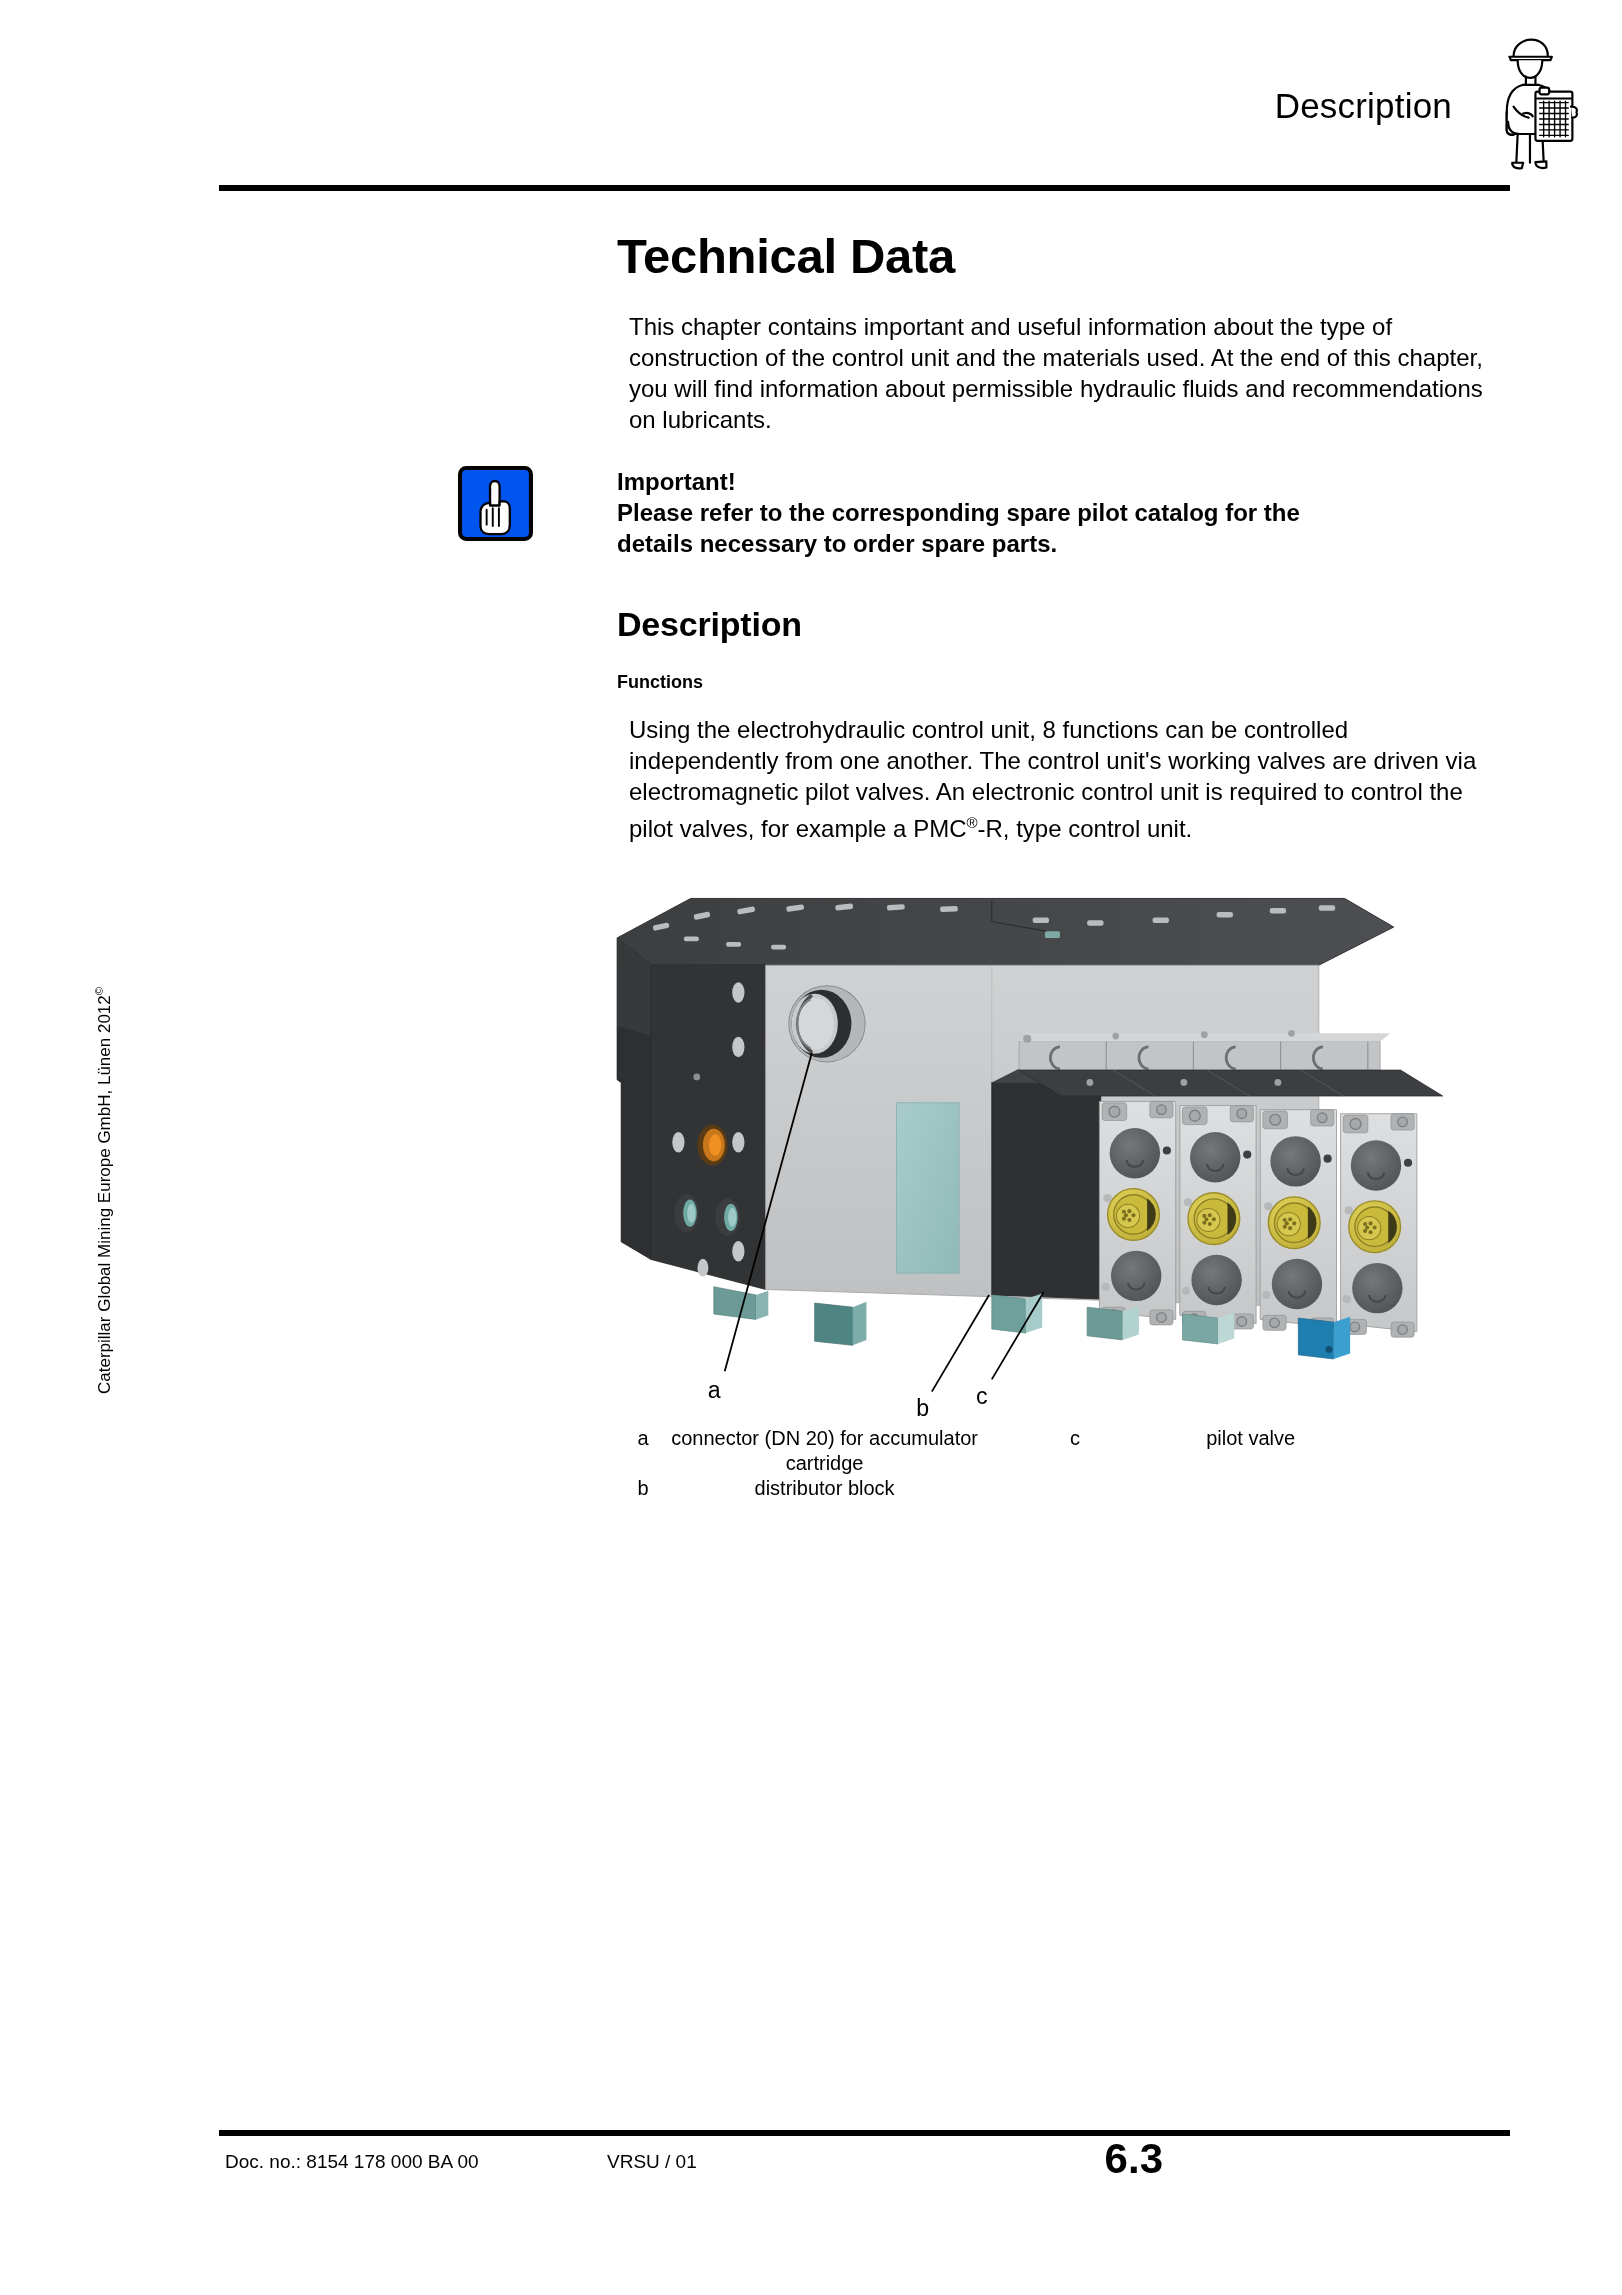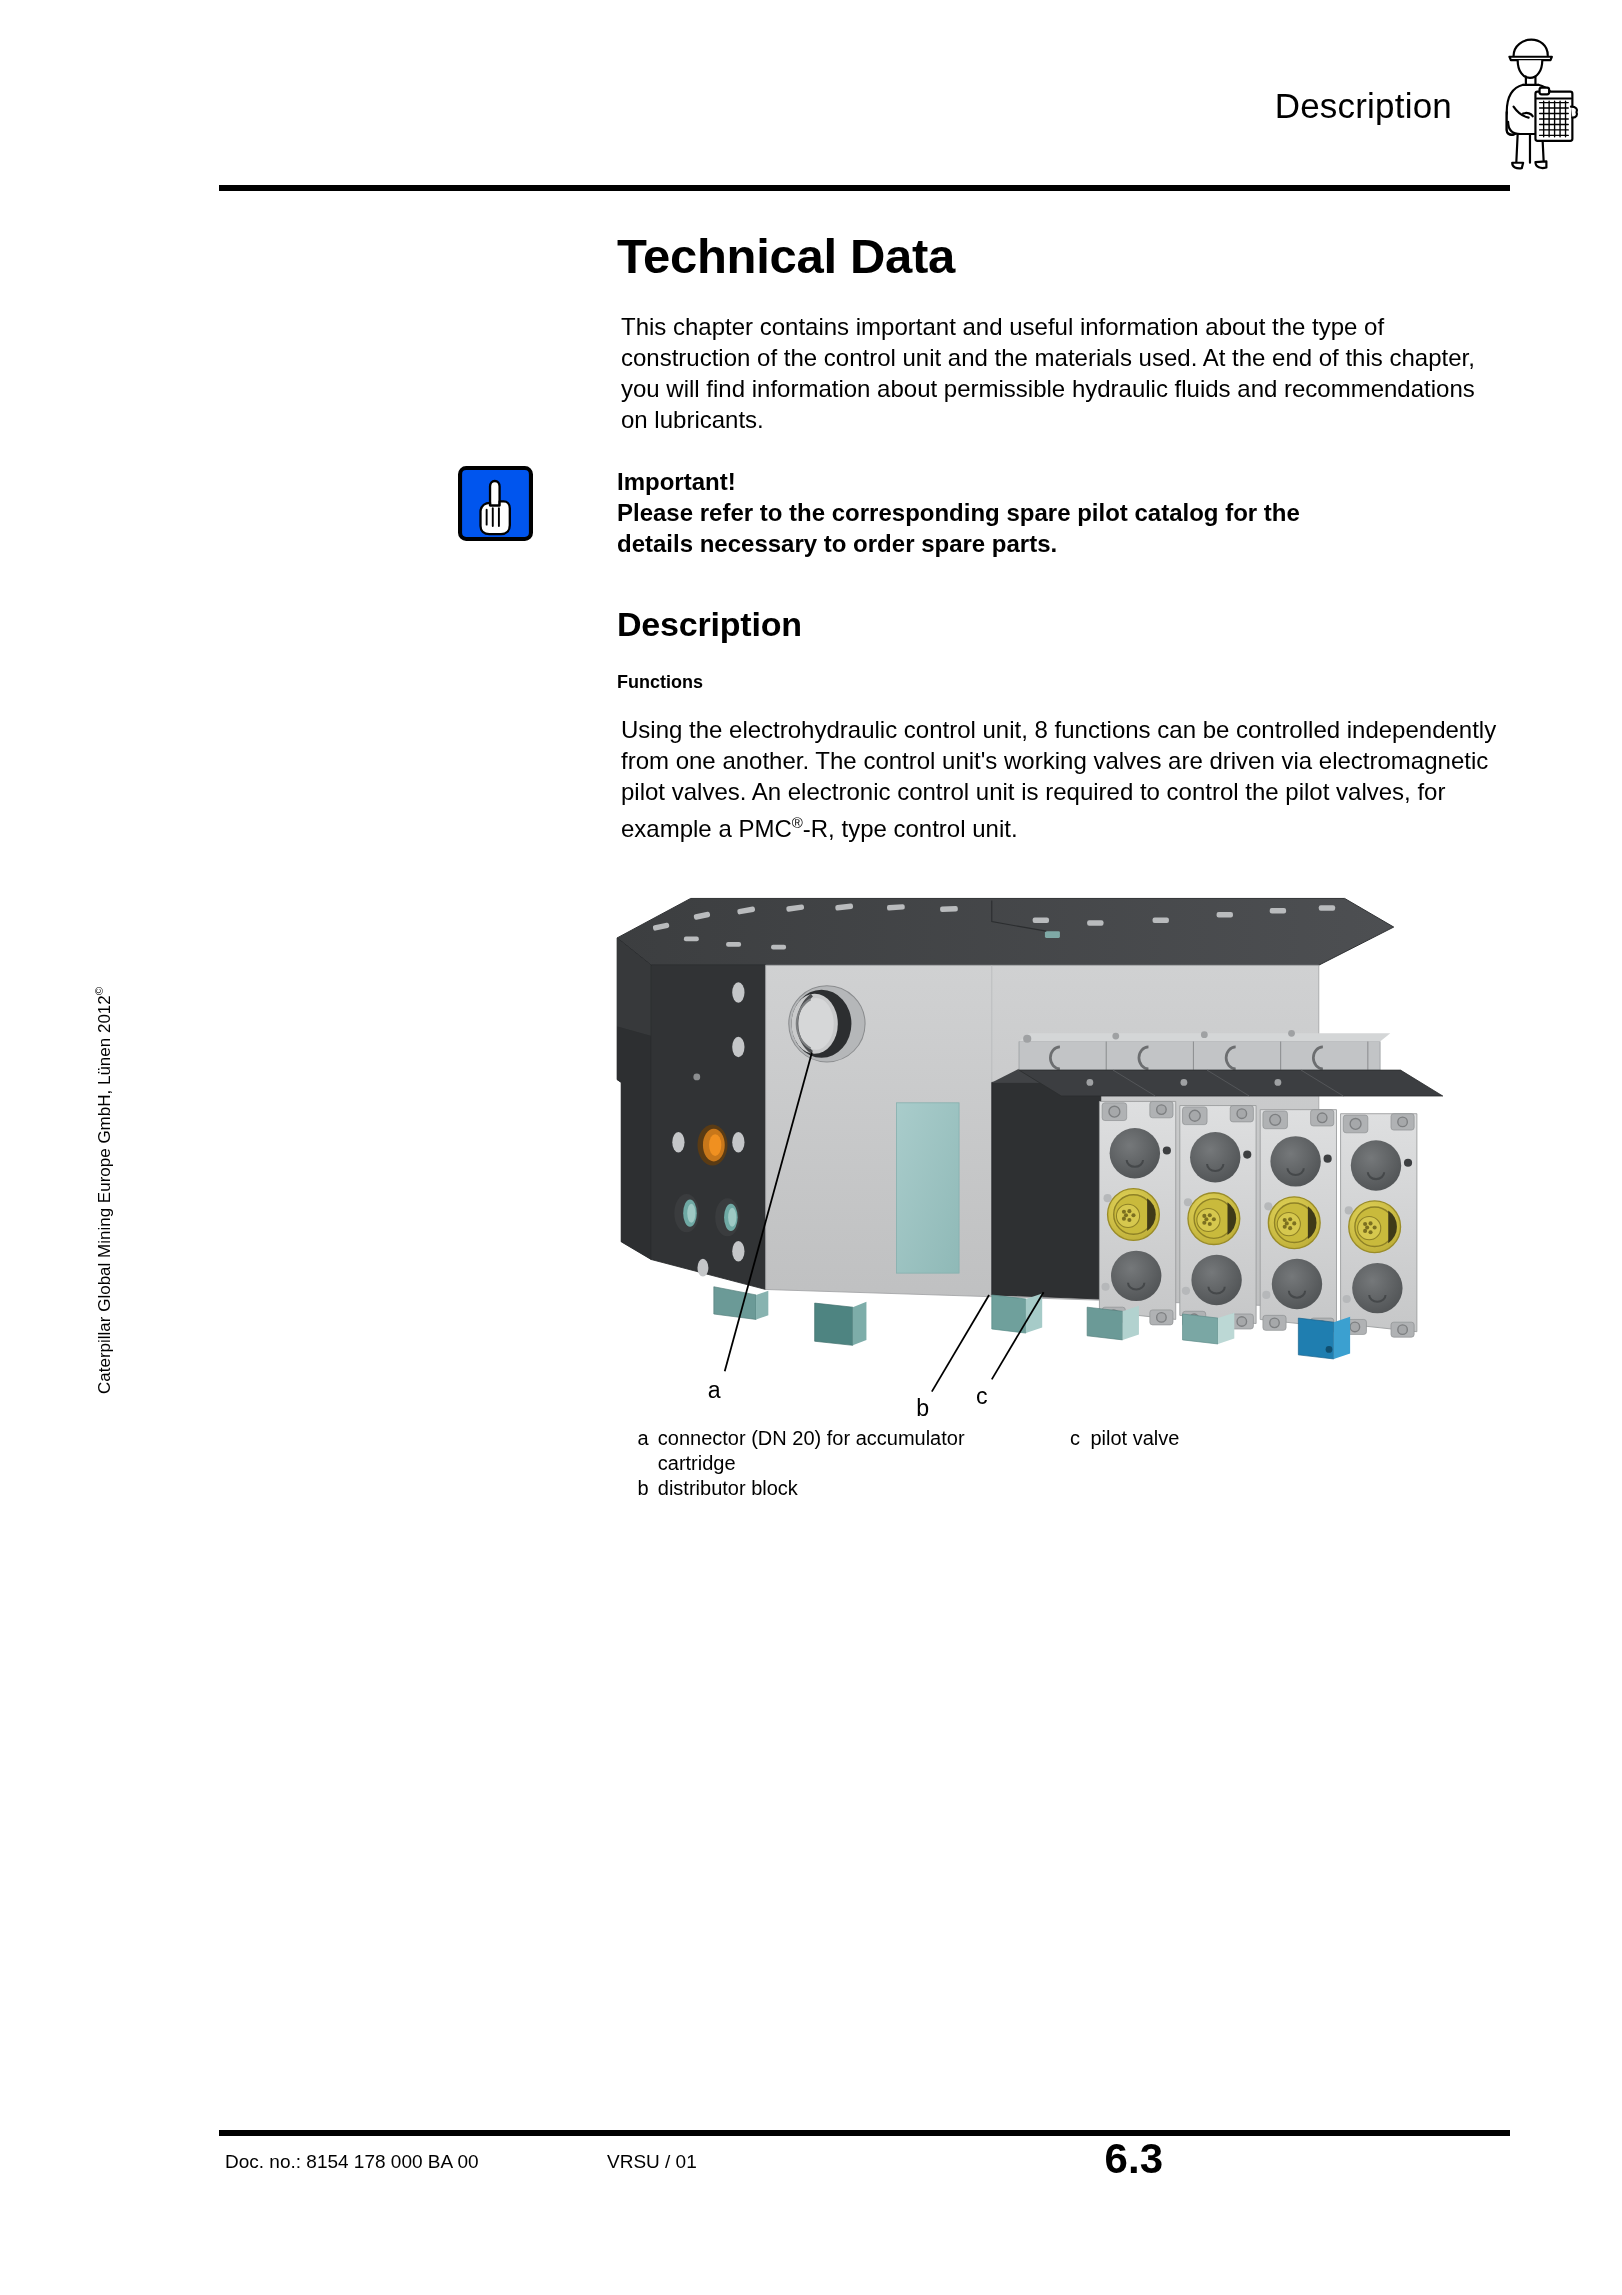--- a/index.html
+++ b/index.html
@@ -75,21 +75,21 @@
   #doc-title {
     font-size: 49px;
     font-weight: bold;
     line-height: 1;
     margin: 0 0 30px 0;
     letter-spacing: -0.3px;
   }
   .body-par {
     font-size: 24px;
     line-height: 31px;
-    margin: 4px;
+    margin: 12px;
     text-align: left;
   }
 
   
   #important-block {
     position: relative;
     margin-top: 31px;
     min-height: 89px;
   }
   #important-icon {
@@ -169,20 +169,21 @@
   .legend-row {
     display: flex;
     align-items: flex-start;
   }
   .legend-key {
     width: 20.4px;
     flex: 0 0 20.4px;
   }
   .legend-val {
     flex: 1 1 auto;
+    text-align: center;
   }
 
   
   #page-footer {
     position: absolute;
     left: 0;
     bottom: 0;
     width: 1288px;
     height: 177px;
   }

